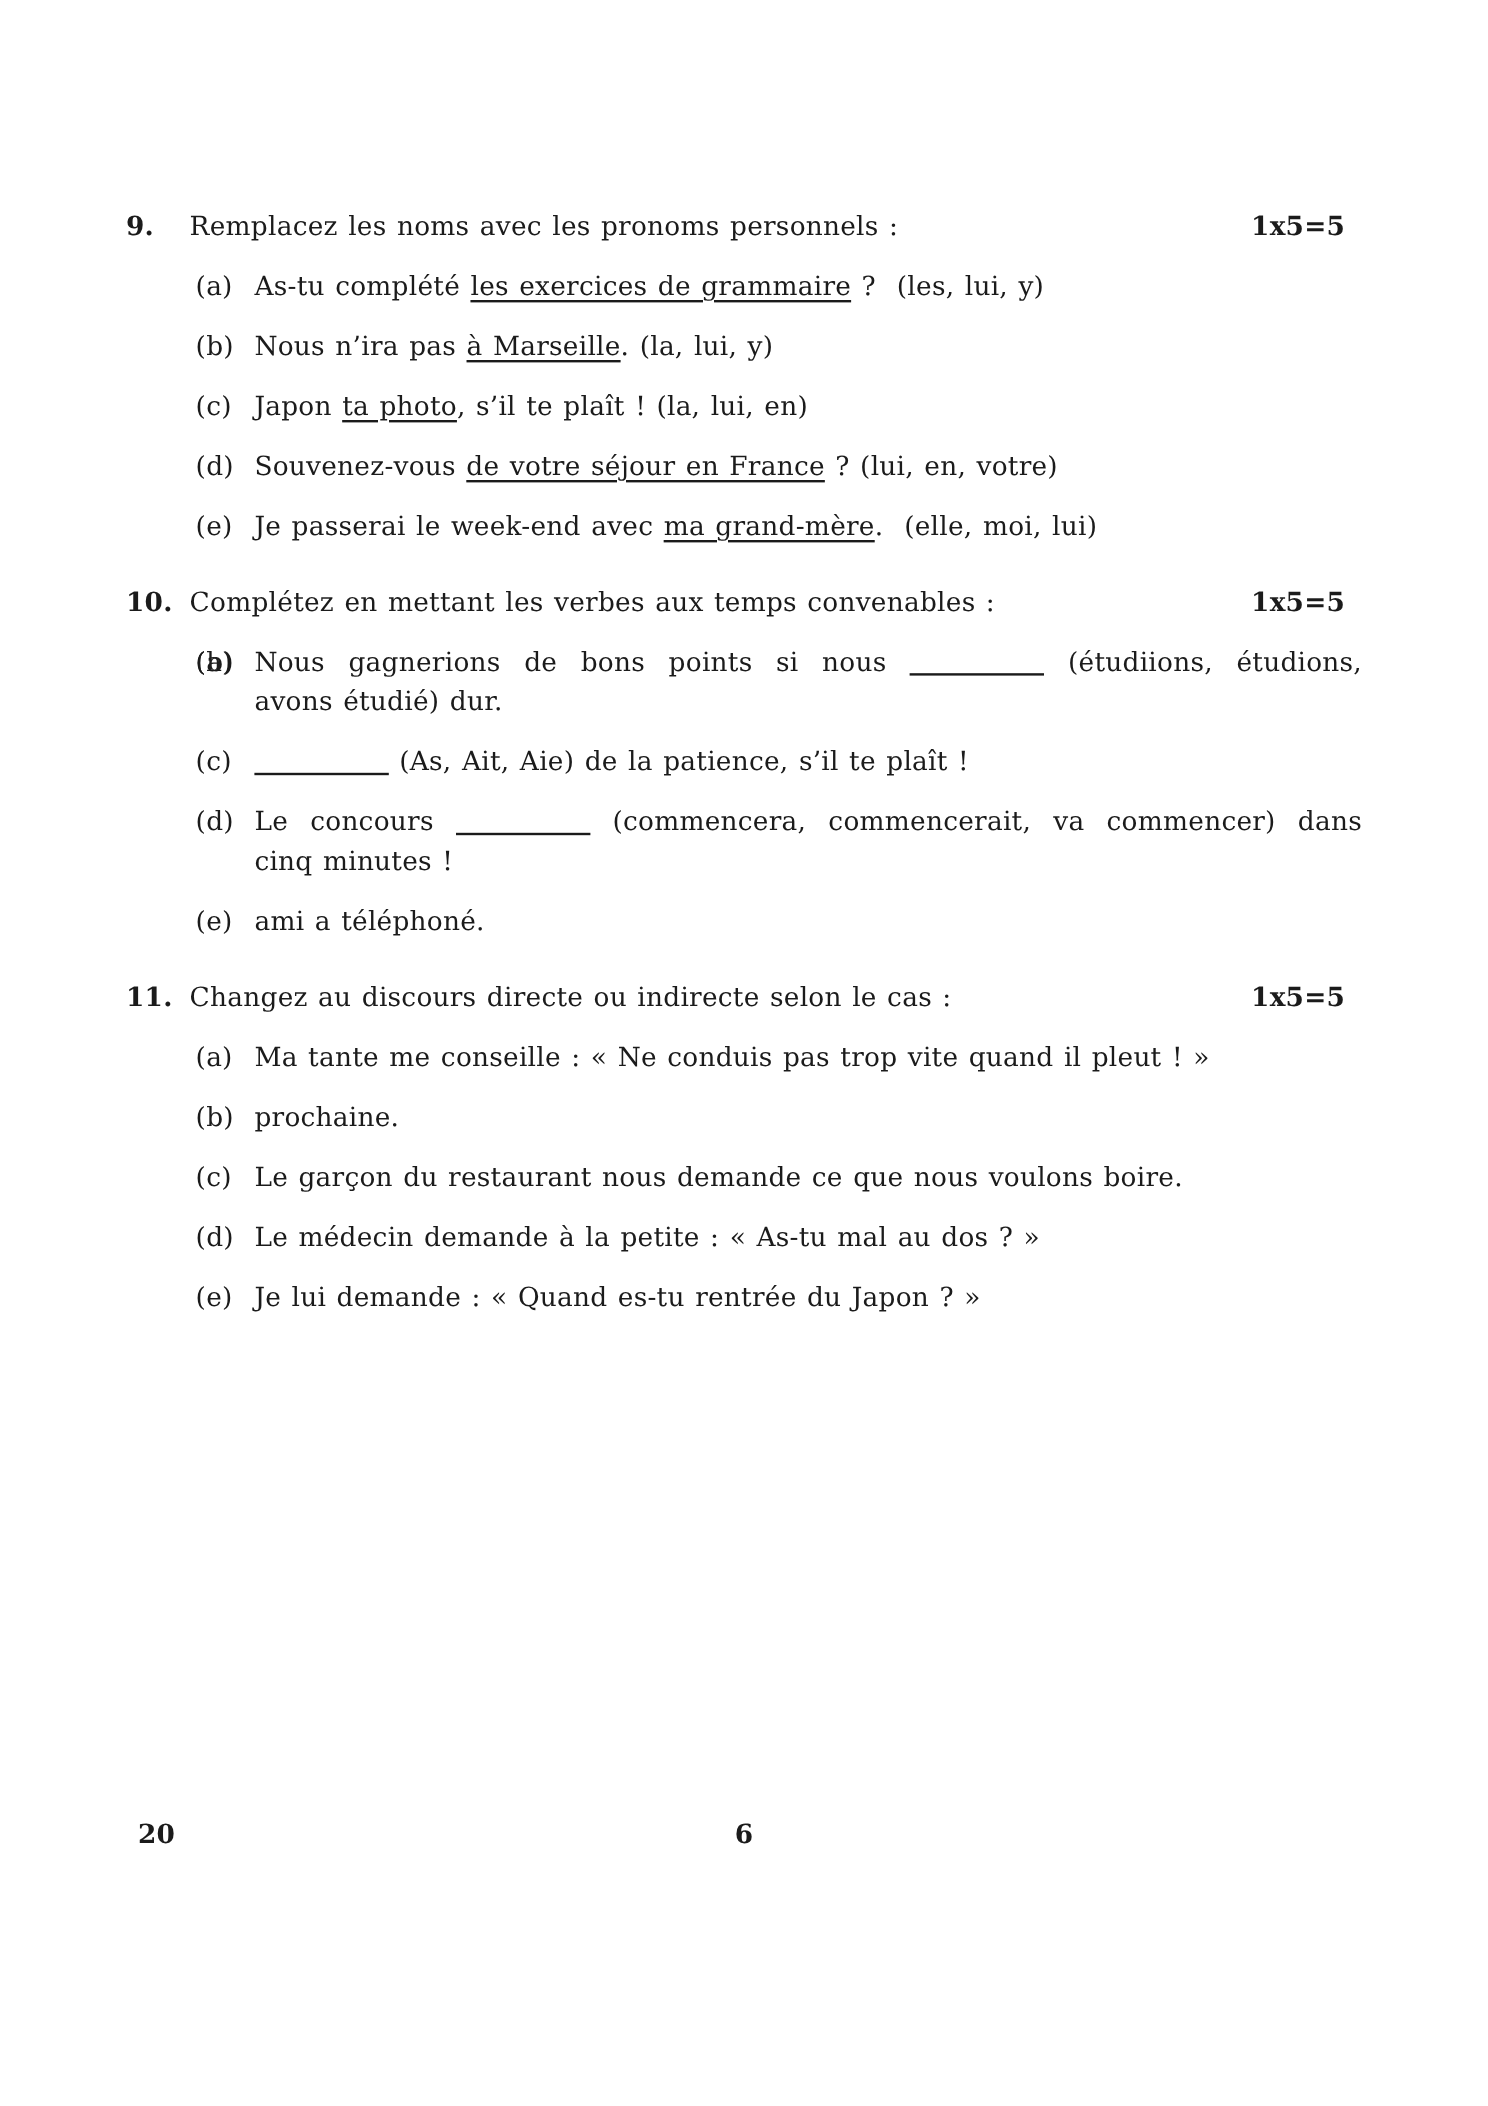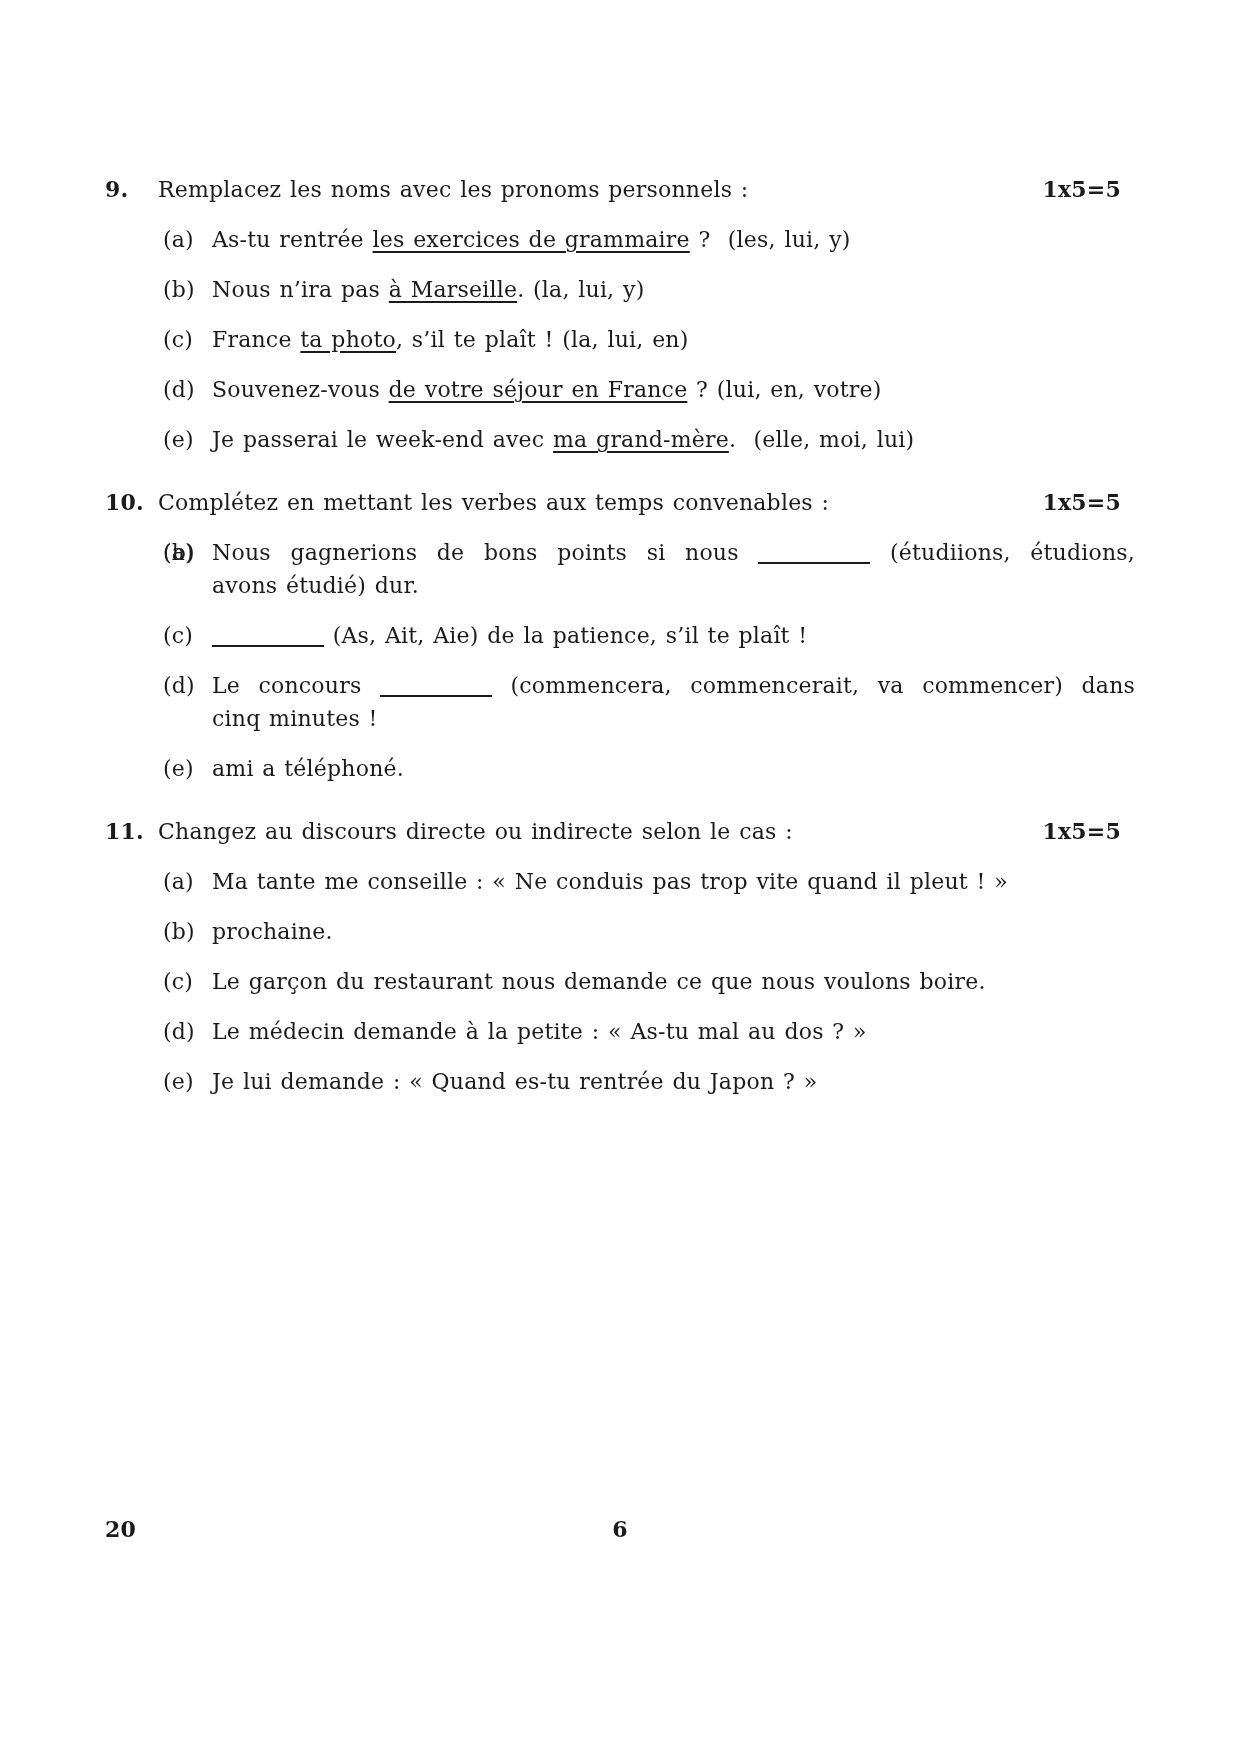--- a/index.html
+++ b/index.html
@@ -30,50 +30,50 @@
     display:inline-block;width:112px;height:4px;
     border-bottom:2px solid #1b1b1b;
     vertical-align:-4px;
   }
   .u{
     text-decoration:underline;
     text-underline-offset:4px;
     text-decoration-thickness:1.6px;
   }
   .footer{position:absolute;left:105px;top:1513px;width:1030px;font-weight:bold;}
-  .footer-code{position:absolute;left:0;top:0;}
+  .footer-code{position:absolute;left:10px;top:0;}
   .footer-page{display:block;text-align:center;}
 </style>
 </head>
 <body>
 
 <main class="page">
   <section class="content">
       <div class="q">
         <div class="q-head">
           <span class="q-num">9.</span>
           <span class="q-prompt">Remplacez les noms avec les pronoms personnels :</span>
           <span class="q-marks">1x5=5</span>
         </div>
         <div class="item">
           <span class="item-label">(a)</span>
           <div class="item-text">
-            <div class="line"><span>As-tu rentrée </span><span class="u">les exercices de grammaire</span><span> ?&nbsp; (les, lui, y)</span></div>
+            <div class="line"><span>As-tu complété </span><span class="u">les exercices de grammaire</span><span> ?&nbsp; (les, lui, y)</span></div>
           </div>
         </div>
         <div class="item">
           <span class="item-label">(b)</span>
           <div class="item-text">
             <div class="line"><span>Nous n’ira pas </span><span class="u">à Marseille</span><span>. (la, lui, y)</span></div>
           </div>
         </div>
         <div class="item">
           <span class="item-label">(c)</span>
           <div class="item-text">
-            <div class="line"><span>France </span><span class="u">ta photo</span><span>, s’il te plaît ! (la, lui, en)</span></div>
+            <div class="line"><span>Japon </span><span class="u">ta photo</span><span>, s’il te plaît ! (la, lui, en)</span></div>
           </div>
         </div>
         <div class="item">
           <span class="item-label">(d)</span>
           <div class="item-text">
             <div class="line"><span>Souvenez-vous </span><span class="u">de votre séjour en France</span><span> ? (lui, en, votre)</span></div>
           </div>
         </div>
         <div class="item">
           <span class="item-label">(e)</span>

